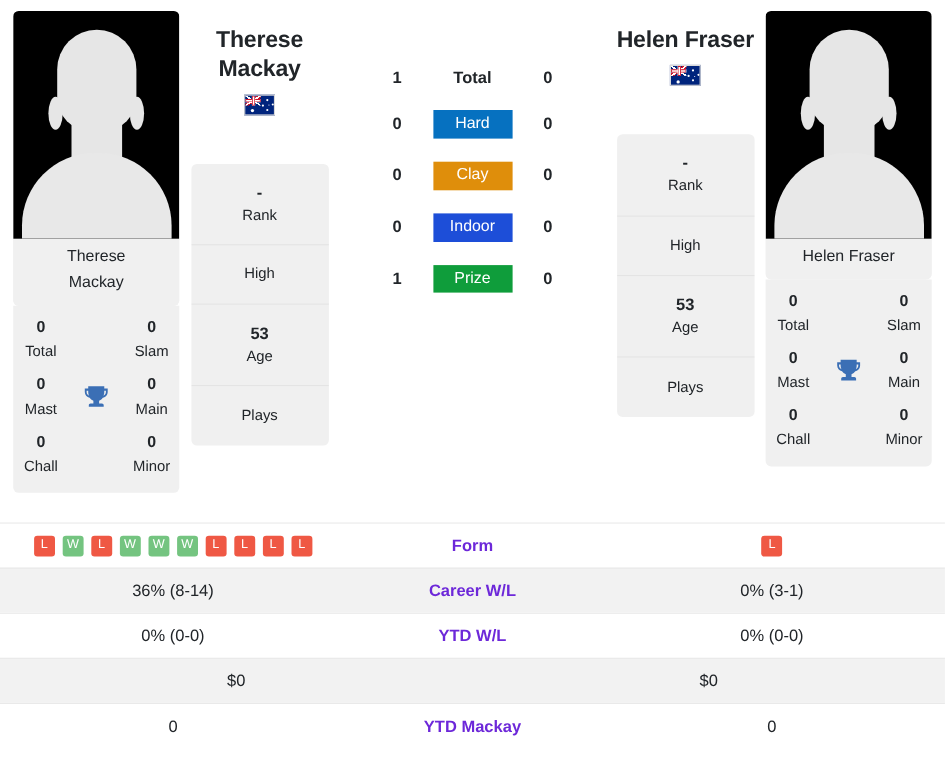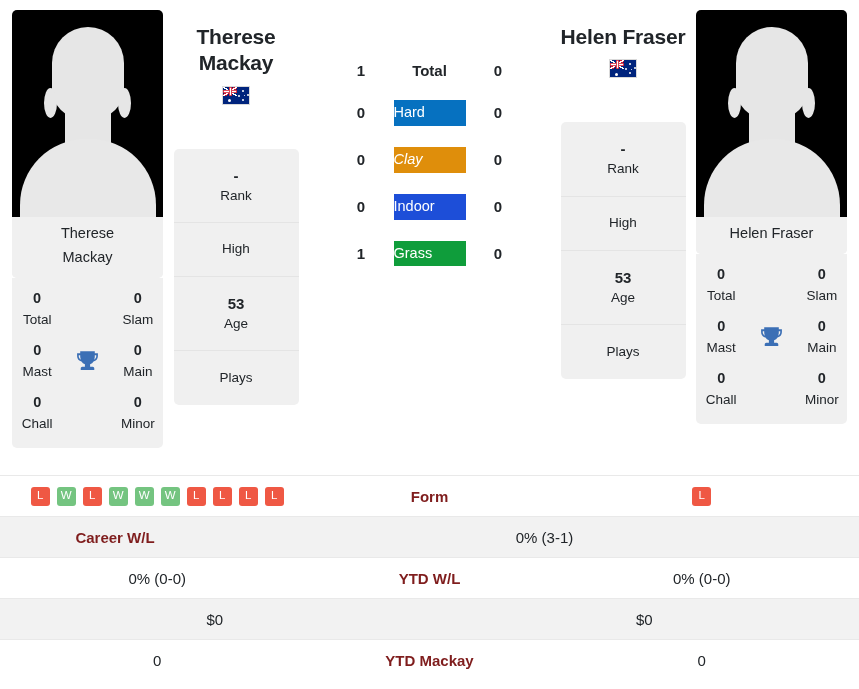--- a/index.html
+++ b/index.html
@@ -254,21 +254,21 @@
     justify-content: center;
   }
   .surf-label-plain {
     font-size: 15px;
     font-weight: bold;
     color: #212529;
   }
   .badge {
     display: block;
     width: 72px;
-    text-align: left;
+    text-align: center;
     color: #ffffff;
     font-size: 14.5px;
     padding: 3px 0 4px 0;
     line-height: 1.3;
   }
 
   
   .table { width: 859px; }
   .trow {
     display: flex;
@@ -286,21 +286,21 @@
     display: flex;
     align-items: center;
     justify-content: center;
     gap: 7px;
   }
   .tcell-m {
     flex: 0 0 230px;
     text-align: center;
     font-size: 15px;
     font-weight: bold;
-    color: #7f1d1d;
+    color: #6d28d9;
   }
   .fbadge {
     display: inline-flex;
     align-items: center;
     justify-content: center;
     width: 19px;
     height: 19px;
     border-radius: 3px;
     color: #ffffff;
     font-size: 11.5px;
@@ -411,37 +411,37 @@
         <span class="surf-val">0</span>
         <span class="surf-mid">
           <span class="badge" id="badge-hard" style="background: rgb(6, 113, 192);">Hard</span>
         </span>
         <span class="surf-val">0</span>
       </div>
 
       <div class="surf-row">
         <span class="surf-val">0</span>
         <span class="surf-mid">
-          <span class="badge" id="badge-clay" style="background: rgb(223, 142, 11); font-style: italic;">Clay</span>
+          <span class="badge" id="badge-clay" style="background: rgb(223, 142, 11);">Clay</span>
         </span>
         <span class="surf-val">0</span>
       </div>
 
       <div class="surf-row">
         <span class="surf-val">0</span>
         <span class="surf-mid">
           <span class="badge" id="badge-indoor" style="background: #1d4ed8;">Indoor</span>
         </span>
         <span class="surf-val">0</span>
       </div>
 
       <div class="surf-row">
         <span class="surf-val">1</span>
         <span class="surf-mid">
-          <span class="badge" id="badge-grass" style="background: rgb(15, 157, 59);">Grass</span>
+          <span class="badge" id="badge-grass" style="background: rgb(15, 157, 59);">Prize</span>
         </span>
         <span class="surf-val">0</span>
       </div>
 
     </div>
 
     <div class="info-col">
       <div class="player-name">
         <div>Helen Fraser</div>
       </div>
@@ -537,20 +537,21 @@
           <span class="fbadge l">L</span>
           <span class="fbadge l">L</span>
         </div>
       <div class="tcell-m">Form</div>
       <div class="tcell-r" id="form-right">
           <span class="fbadge l">L</span>
         </div>
     </div>
 
     <div class="trow alt">
+      <div class="tcell-l">36% (8-14)</div>
       <div class="tcell-m">Career W/L</div>
       <div class="tcell-r">0% (3-1)</div>
     </div>
 
     <div class="trow plain">
       <div class="tcell-l">0% (0-0)</div>
       <div class="tcell-m">YTD W/L</div>
       <div class="tcell-r">0% (0-0)</div>
     </div>
 

